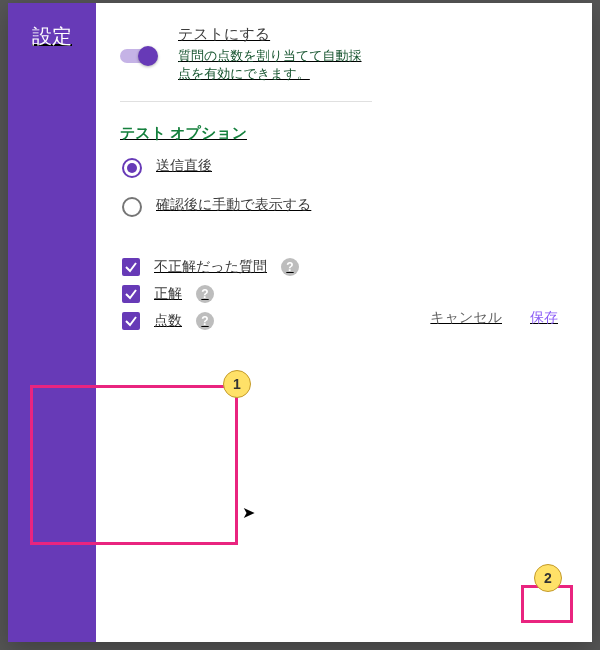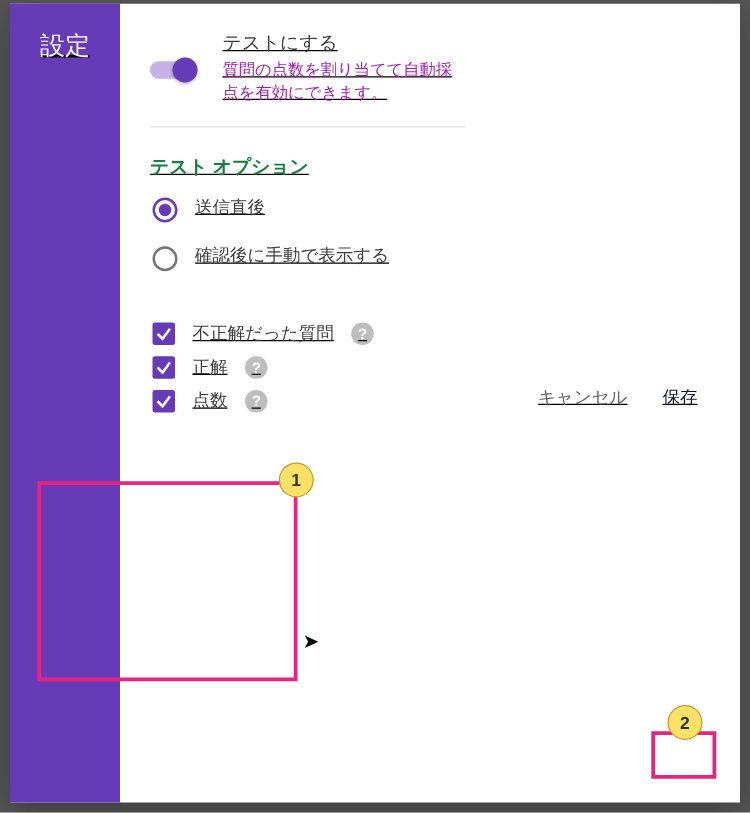--- a/index.html
+++ b/index.html
@@ -57,21 +57,21 @@
     position: absolute;
     top: -3px;
     right: -2px;
     width: 20px;
     height: 20px;
     background: #673ab7;
     border-radius: 50%;
     box-shadow: 0 1px 3px rgba(0,0,0,.3);
   }
   .quiz-text .title { font-size: 15px; color: #3c3c3c; }
-  .quiz-text .subtitle { font-size: 13px; color: #a21caf; margin-top: 3px; }
+  .quiz-text .subtitle { font-size: 13px; color: #14532d; margin-top: 3px; }
   .section-title { font-size: 15px; font-weight: 700; color: #15803d; margin: 22px 0 14px; }
   .subheading { font-size: 14px; font-weight: 700; color: #3c3c3c; margin: 14px 0 12px; }
   .radio-group { padding-left: 2px; text-align: center; }
   .radio-row {
     display: flex;
     align-items: flex-start;
     gap: 14px;
     margin: 10px 0 18px;
     cursor: pointer;
   }
@@ -163,21 +163,21 @@
   }
   .btn {
     font-size: 14px;
     padding: 8px 10px;
     background: transparent;
     border: none;
     cursor: pointer;
     font-weight: 500;
   }
   .btn.cancel { color: #616161; }
-  .btn.save { color: #0f172a; }
+  .btn.save { color: #8b5cf6; }
   .cursor {
     position: absolute;
     top: 500px;
     left: 234px;
     font-size: 16px;
     color: #000;
     pointer-events: none;
   }
 </style>
 </head>

